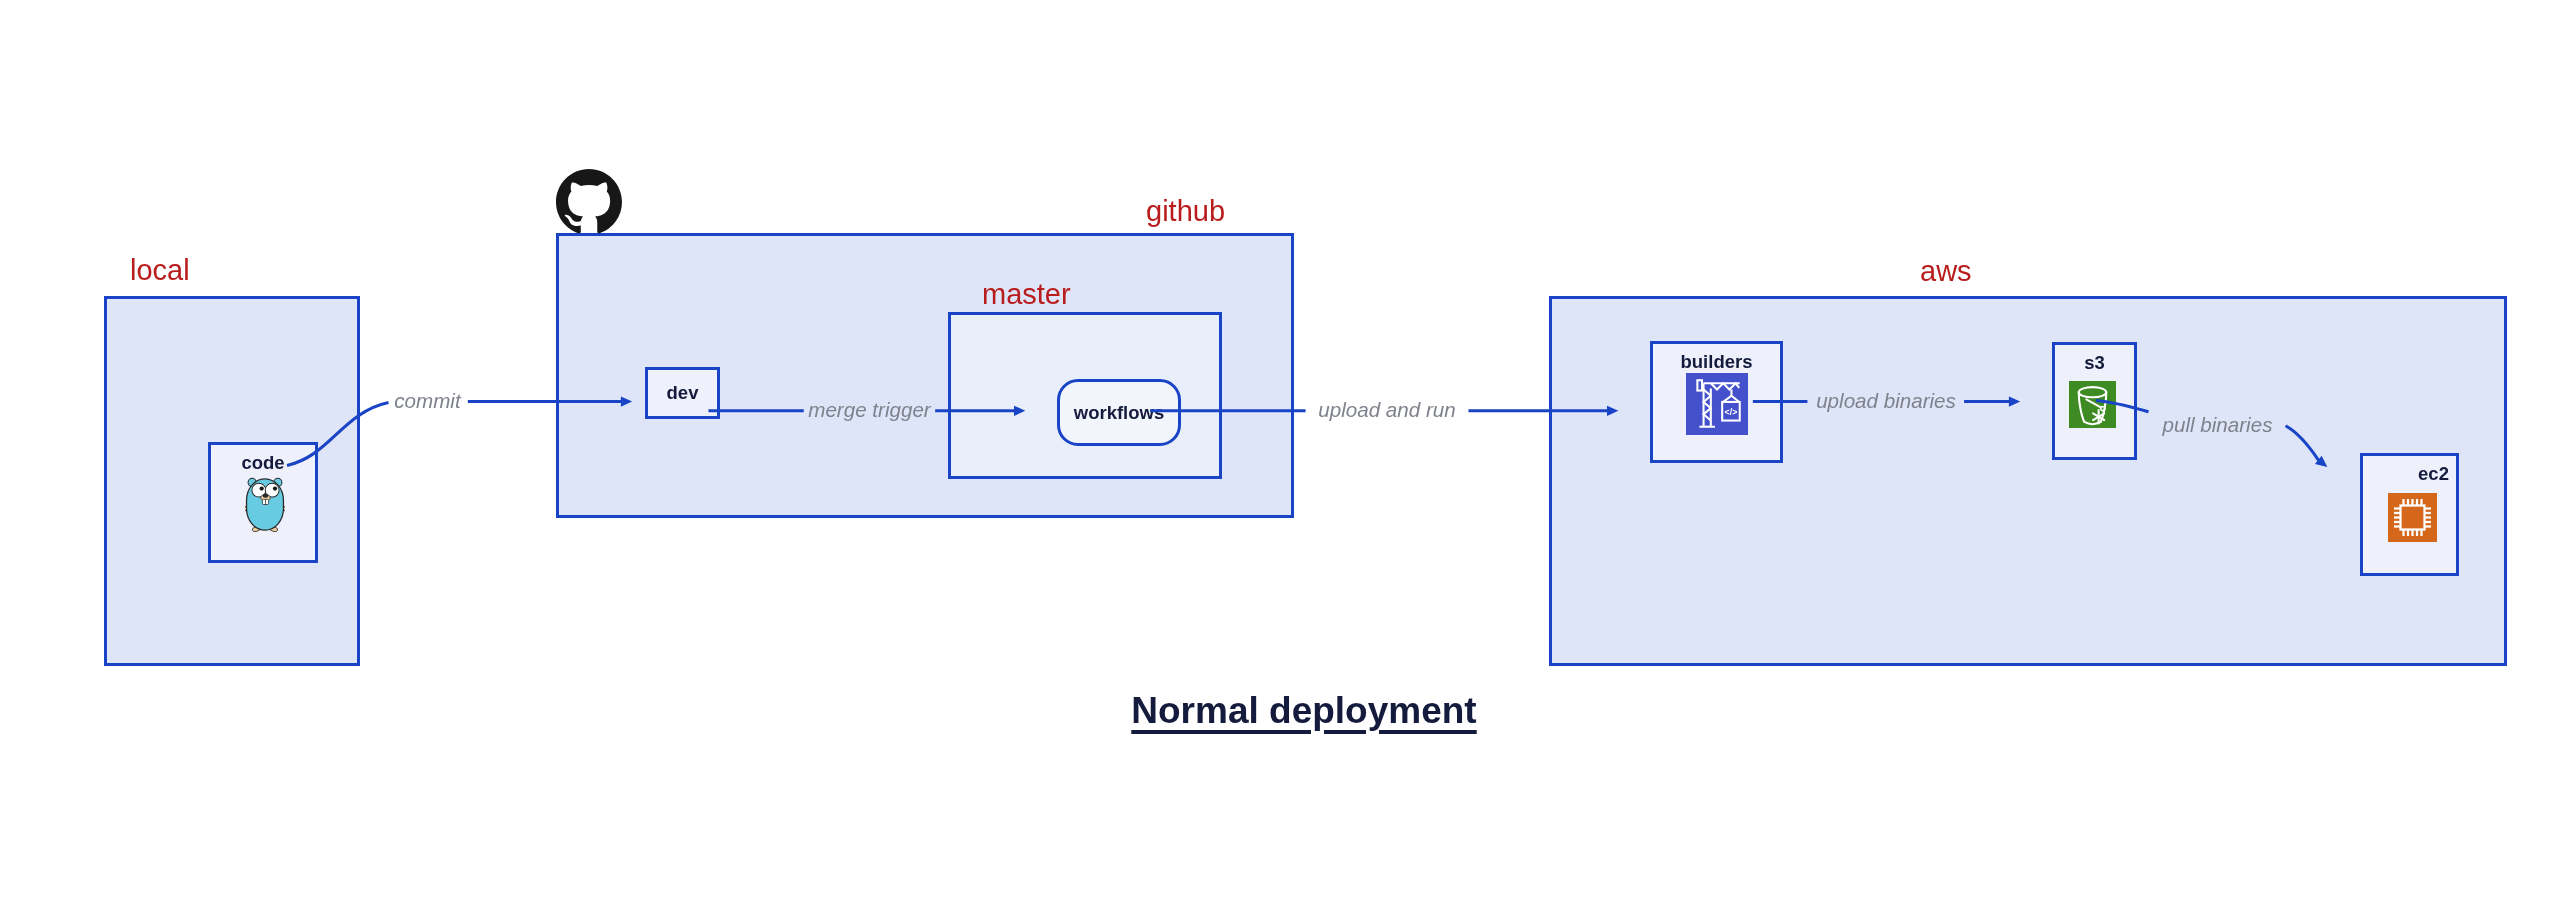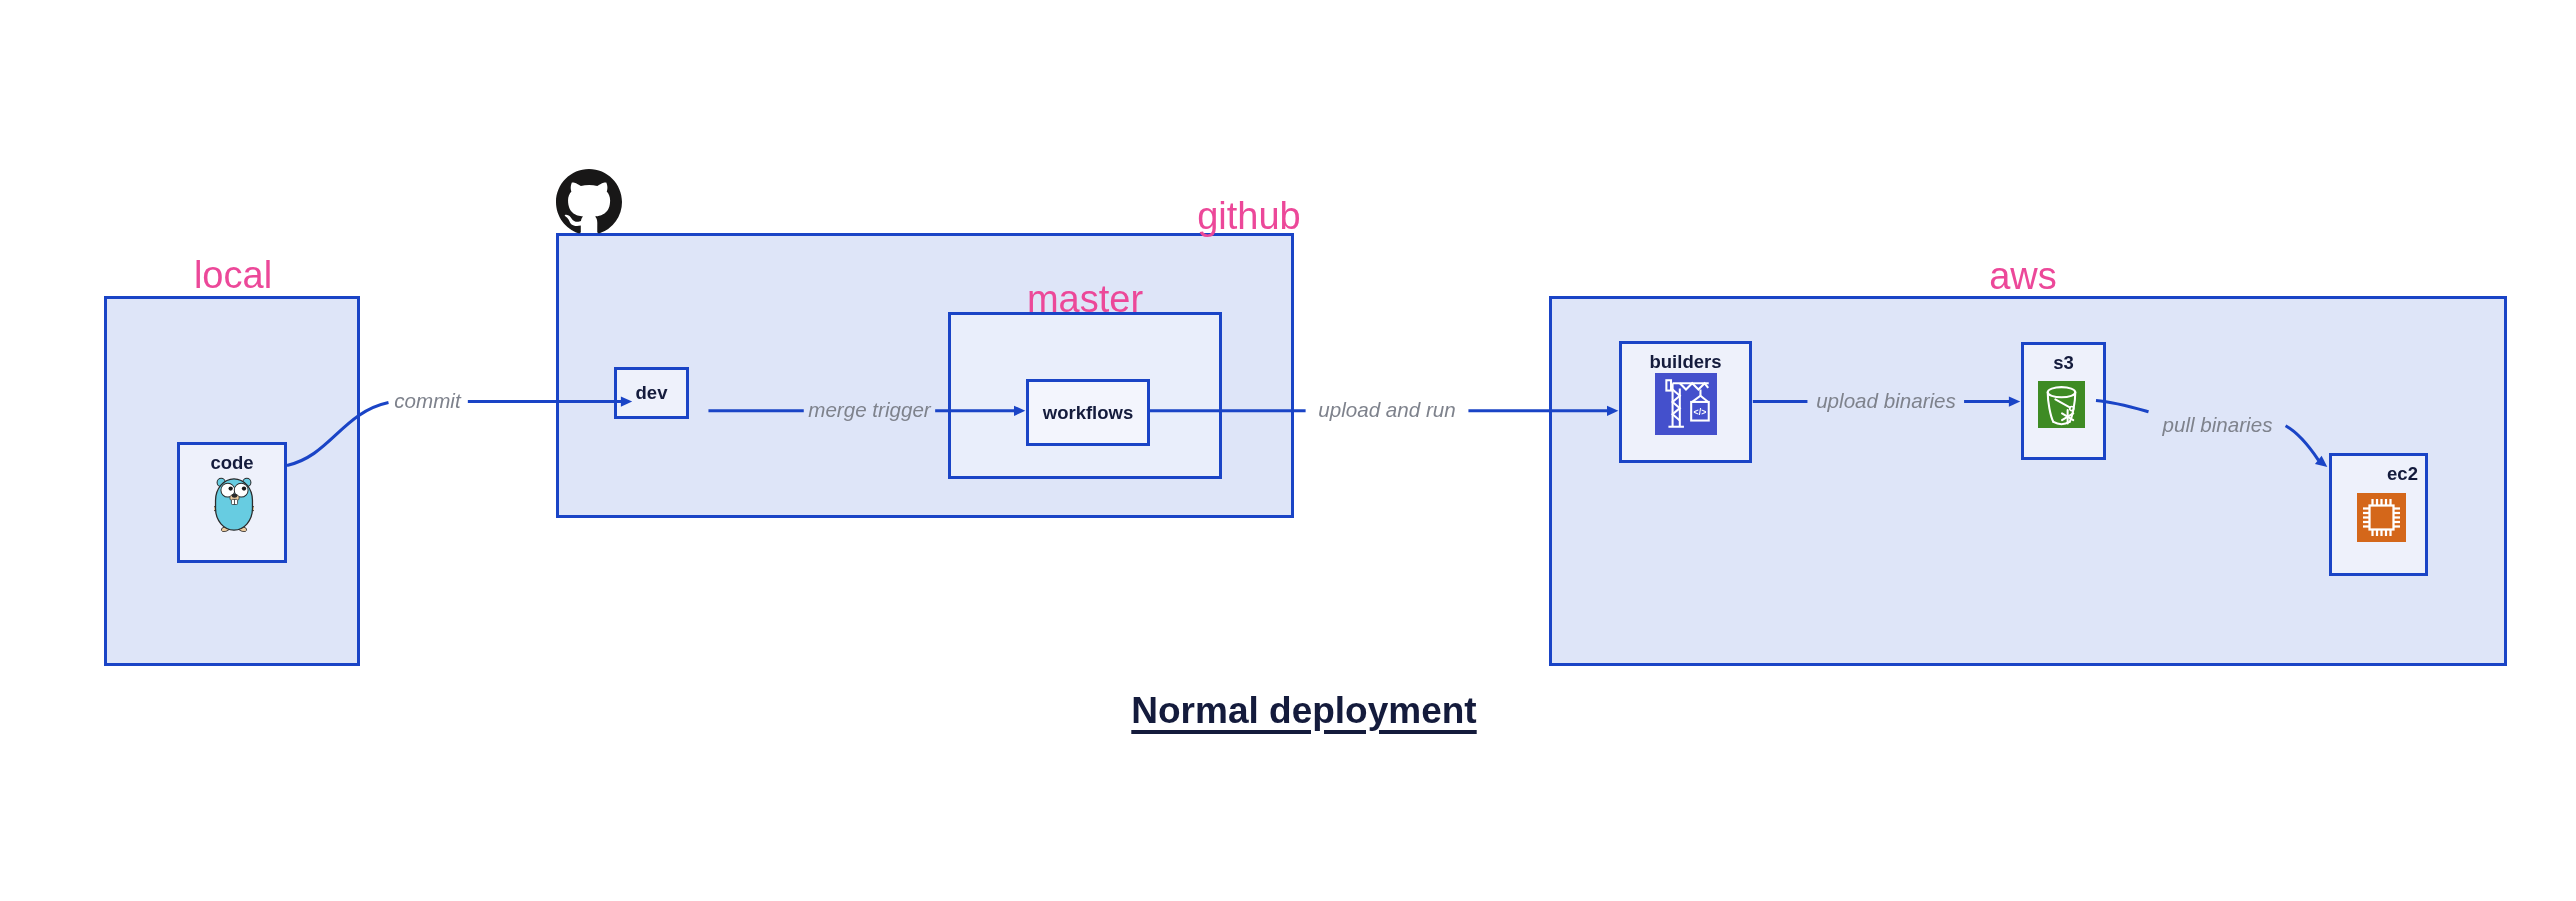--- a/index.html
+++ b/index.html
@@ -1,29 +1,29 @@
 <!DOCTYPE html>
 <html style="font-size:8.2px"><head>
 <meta charset="utf-8">
 <style>
   html,body{margin:0;padding:0;background:#ffffff;}
   body{width:2604px;height:902px;position:relative;font-family:"Liberation Sans",sans-serif;}
   .canvas{position:absolute;left:0;top:0;width:2604px;height:902px;background:#ffffff;overflow:hidden;}
 
   .container-box{position:absolute;background:#dee5f8;border:3.6px solid #1a44c6;box-sizing:border-box;z-index:1;}
-  .container-label{position:absolute;width:206px;text-align:center;font-size:38px;line-height:1.1;
-    color:#ec4899;z-index:3;white-space:nowrap;}
+  .container-label{position:absolute;width:206px;text-align:left;font-size:29px;line-height:1.1;
+    color:#b91c1c;z-index:3;white-space:nowrap;}
 
-  .node{position:absolute;background:#eef1fb;border:3.1px solid #1a44c6;box-sizing:border-box;z-index:2;}
+  .node{position:absolute;background:#eef1fb;border:3.1px solid #1a44c6;box-sizing:border-box;z-index:2;margin-left:31px;}
   .node .node-label{display:block;text-align:center;padding-top:7.2px;font-size:18.5px;font-weight:bold;
     color:#141b3c;line-height:1.15;}
   .node.center-label{display:flex;align-items:center;justify-content:center;}
   .node.center-label .node-label{padding-top:0;}
   .master{background:#e9eefb;}
-  .workflows{background:#f3f5fd;}
+  .workflows{background:#f3f5fd;border-radius:21px;}
 
   .node-icon{position:absolute;}
 
   .edges-layer{position:absolute;left:0;top:0;z-index:4;pointer-events:none;}
   .edge-line{stroke:#1a44c6;stroke-width:6;fill:none;}
   .edge-arrow{fill:#1a44c6;stroke:none;}
 
   .edge-label{position:absolute;width:155px;text-align:center;font-size:20.6px;font-style:italic;
     color:#7e828c;z-index:5;white-space:nowrap;line-height:1;}
 

